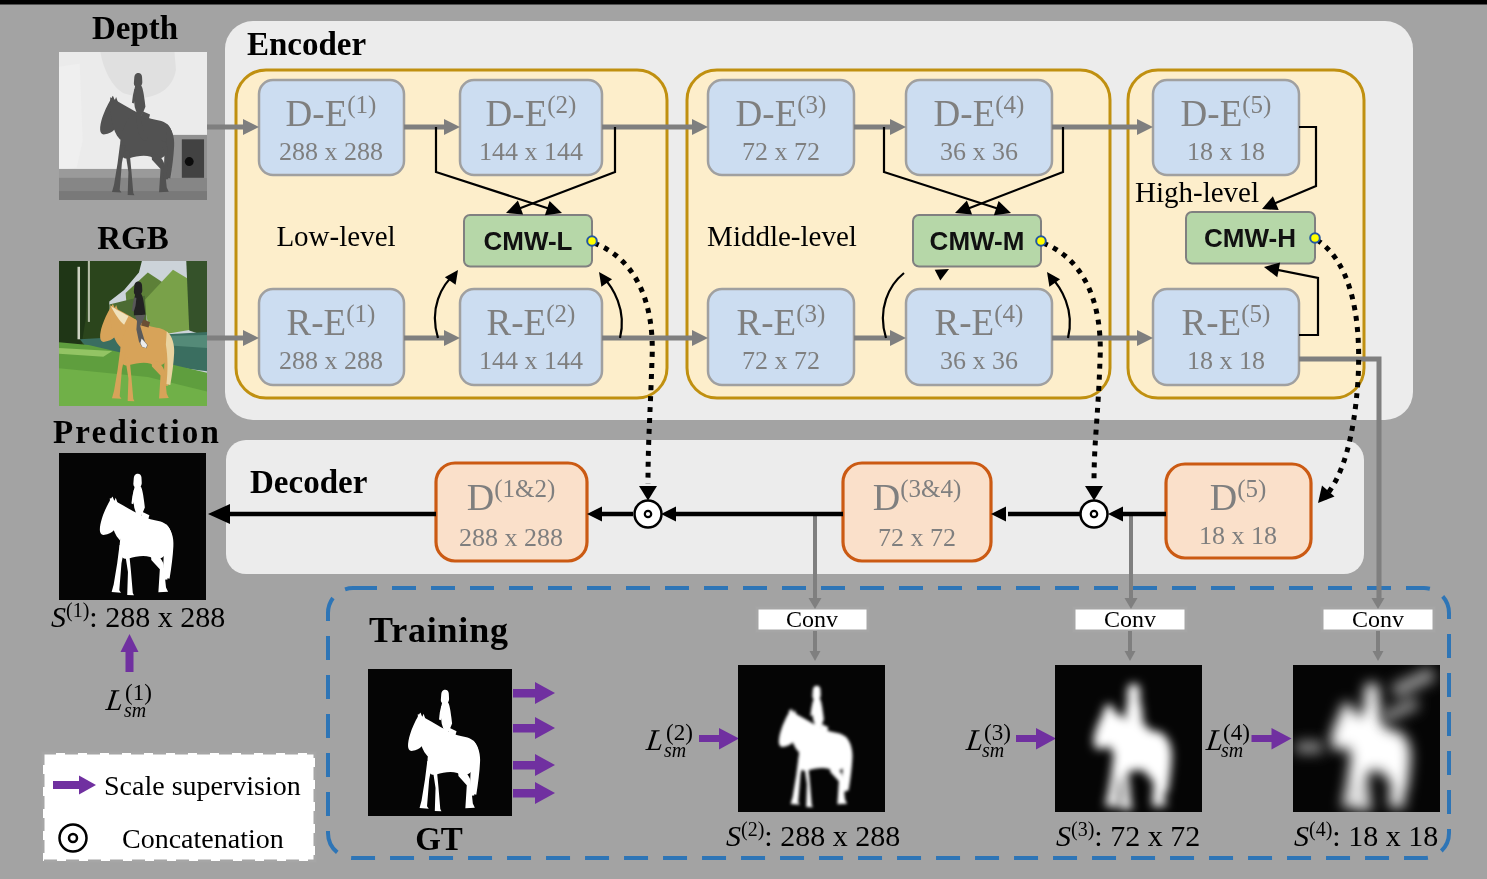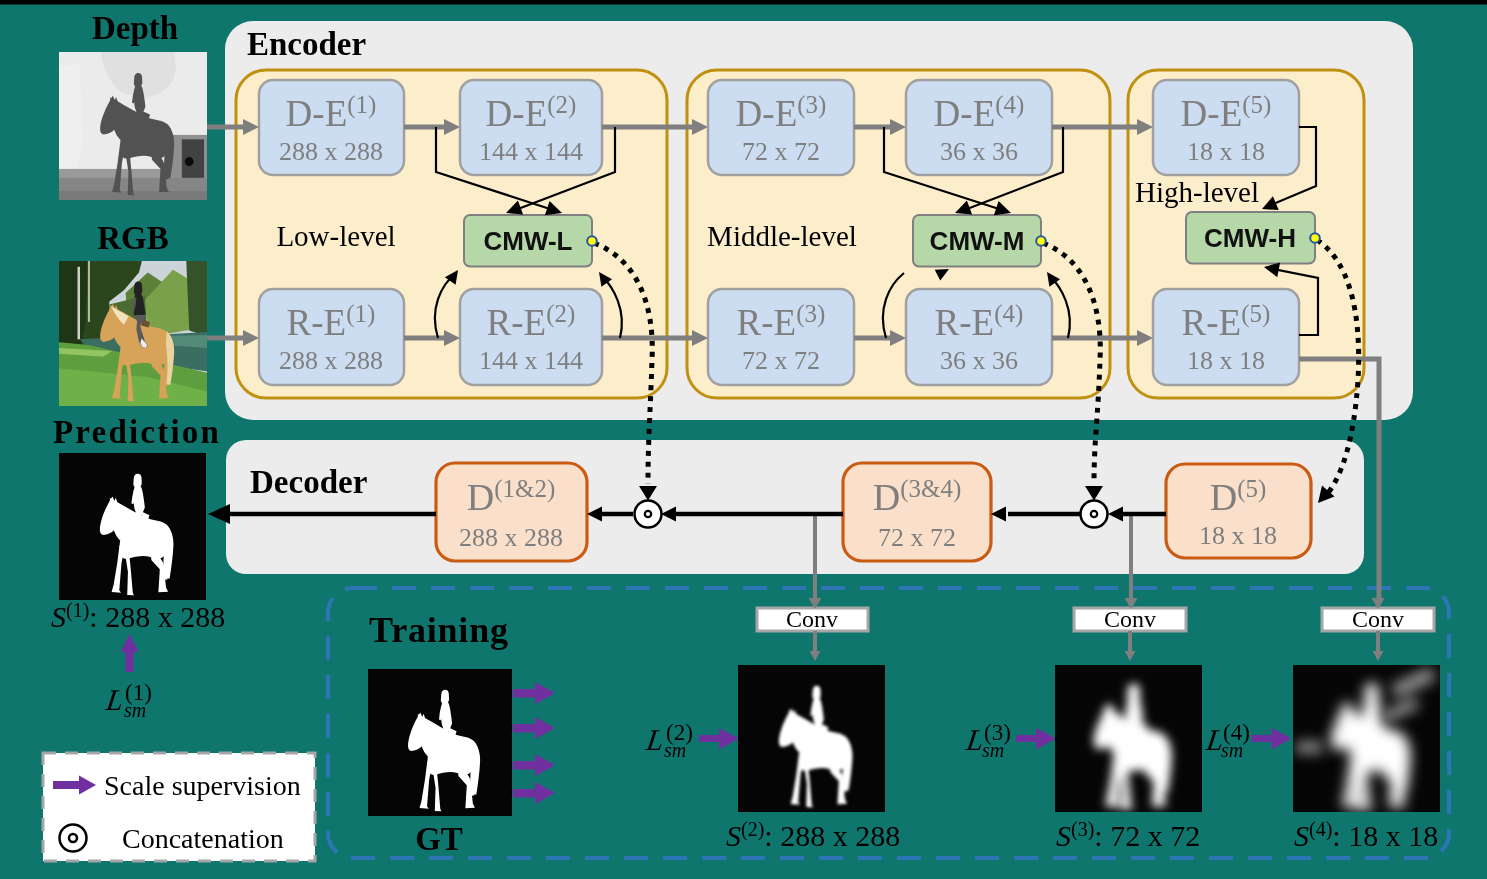--- a/index.html
+++ b/index.html
@@ -1,16 +1,16 @@
 <!DOCTYPE html>
 <html><head>
 <meta charset="utf-8">
 <style>
 html,body{margin:0;padding:0;background:#fff;}
-#wrap{position:relative;width:1487px;height:879px;overflow:hidden;background:#0f766e;}
+#wrap{position:relative;width:1487px;height:879px;overflow:hidden;background:#a3a3a3;}
 svg{position:absolute;left:0;top:0;}
 text{font-family:"Liberation Serif",serif;}
 g.sans text{font-family:"Liberation Sans",sans-serif;}
 </style>
 </head>
 <body>
 <div id="wrap">
 <svg width="1487" height="879" viewBox="0 0 1487 879">
 <defs>
 

